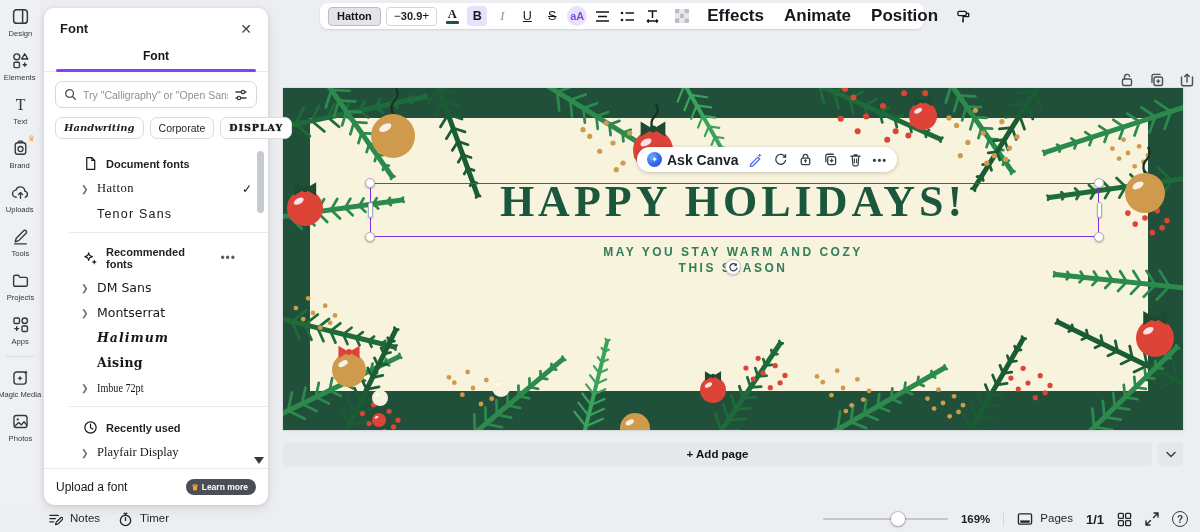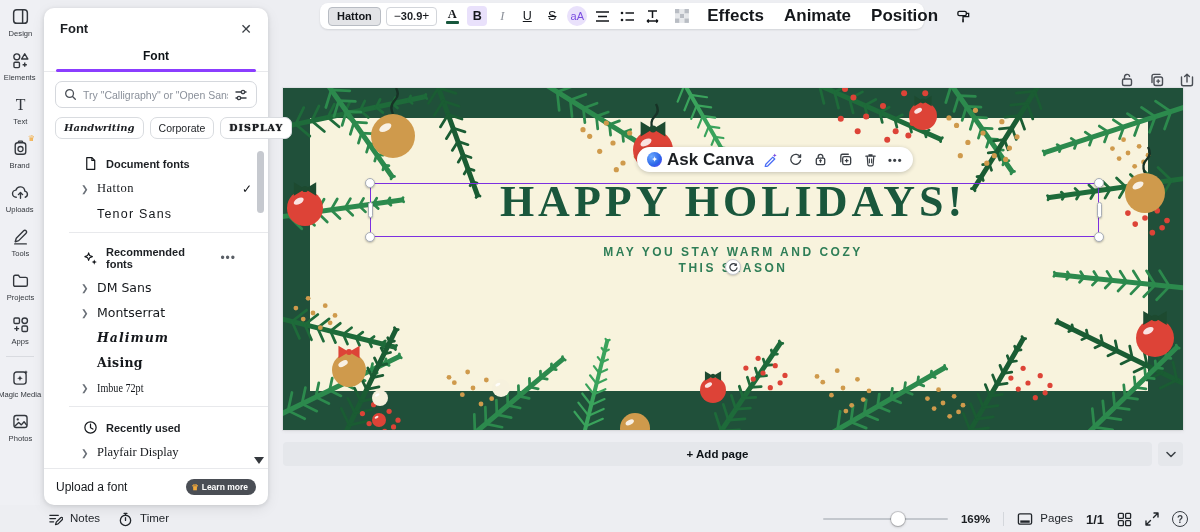--- a/index.html
+++ b/index.html
@@ -60,21 +60,21 @@
              box-shadow:0 1px 2px rgba(20,22,26,.12); display:flex; align-items:center; padding:0 8px; gap:5px; z-index:4; }
   .font-field { width:92px; height:19px; background:#e3e4e7; border:1px solid #b8bcc3; border-radius:4px; font-size:11px; font-weight:600;
                 display:flex; align-items:center; padding:0 8px; cursor:pointer; color:#14171b; }
   .size-stepper { width:76px; height:19px; border:1px solid #d2d5da; border-radius:4px; display:flex; align-items:center; justify-content:space-between;
                   font-size:11px; padding:0 7px; }
   .size-stepper .st-btn { cursor:pointer; color:#14171b; font-size:12px; }
   .size-val { font-weight:600; cursor:text; }
   .tb-btn { min-width:20px; height:20px; display:flex; align-items:center; justify-content:center; border-radius:4px; cursor:pointer;
             font-size:12.5px; color:#14171b; position:relative; }
   .tb-btn.on { background:#e9e1fb; }
-  .tb-btn.purple { color:#7a4de0; font-weight:400;border-radius:10px; }
+  .tb-btn.purple { color:#7a4de0; font-weight:700;border-radius:10px; }
   .color-a { font-family:"Liberation Serif",serif; font-weight:700; flex-direction:column; line-height:1; }
   .color-a .bar { width:13px; height:3px; background:#17573d; margin-top:1px; border-radius:1px; }
   .tb-sep { width:1px; height:15px; background:#e2e4e8; }
   .tb-label { font-size:17px; font-weight:600; padding:0 5px; cursor:pointer; color:#14171b; white-space:nowrap; }
   .italic-i { font-family:"Liberation Serif",serif; font-style:italic; color:#8b9099; }
   .under-u { text-decoration:underline; }
   .strike-s { text-decoration:line-through; }
 
   
   .canvas-wrap { position:absolute; left:283px; top:88px; width:900px; height:342px; box-shadow:0 0 0 1px rgba(0,0,0,.04), 0 1px 4px rgba(0,0,0,.08); background:#20503a; }
@@ -92,21 +92,21 @@
   .h-c { width:10px; height:10px; border-radius:50%; }
   .h-tl { left:-6px; top:-6px; } .h-tr { right:-6px; top:-6px; } .h-bl { left:-6px; bottom:-6px; } .h-br { right:-6px; bottom:-6px; }
   .h-side { width:5px; height:16px; border-radius:3px; top:50%; margin-top:-8px; }
   .h-l { left:-3.5px; } .h-r { right:-3.5px; }
 
   
   .fl-bar { position:absolute; left:637px; top:147px; height:25px; background:#fff; border-radius:13px; box-shadow:0 1px 4px rgba(20,22,26,.22);
             display:flex; align-items:center; padding:0 10px; gap:9px; z-index:4; }
   .ask-wrap { display:flex; align-items:center; gap:5px; cursor:pointer; }
   .ask-logo { width:15px; height:15px; border-radius:50%; background:radial-gradient(circle at 30% 30%, #6aa8ff, #2a64e8 60%, #7a3bff); display:flex; align-items:center; justify-content:center; color:#fff; font-size:8px; }
-  .ask-lbl { font-size:17px; font-weight:700; }
+  .ask-lbl { font-size:14px; font-weight:700; }
   .fl-icon { width:16px; height:16px; display:flex; align-items:center; justify-content:center; cursor:pointer; }
   .fl-dots { font-size:11px; letter-spacing:1px; color:#3a3f45; cursor:pointer; font-weight:700; }
 
   
   .page-icons { position:absolute; left:1118px; top:71px; display:flex; gap:13px; z-index:4; }
   .page-icons .fl-icon { width:17px; height:17px; }
 
   
   .addpage { position:absolute; left:283px; top:442px; width:869px; height:24px; background:#e5e7eb; border-radius:4px; display:flex;
              align-items:center; justify-content:center; font-size:11.5px; font-weight:600; cursor:pointer; color:#0d1216; z-index:4; }

